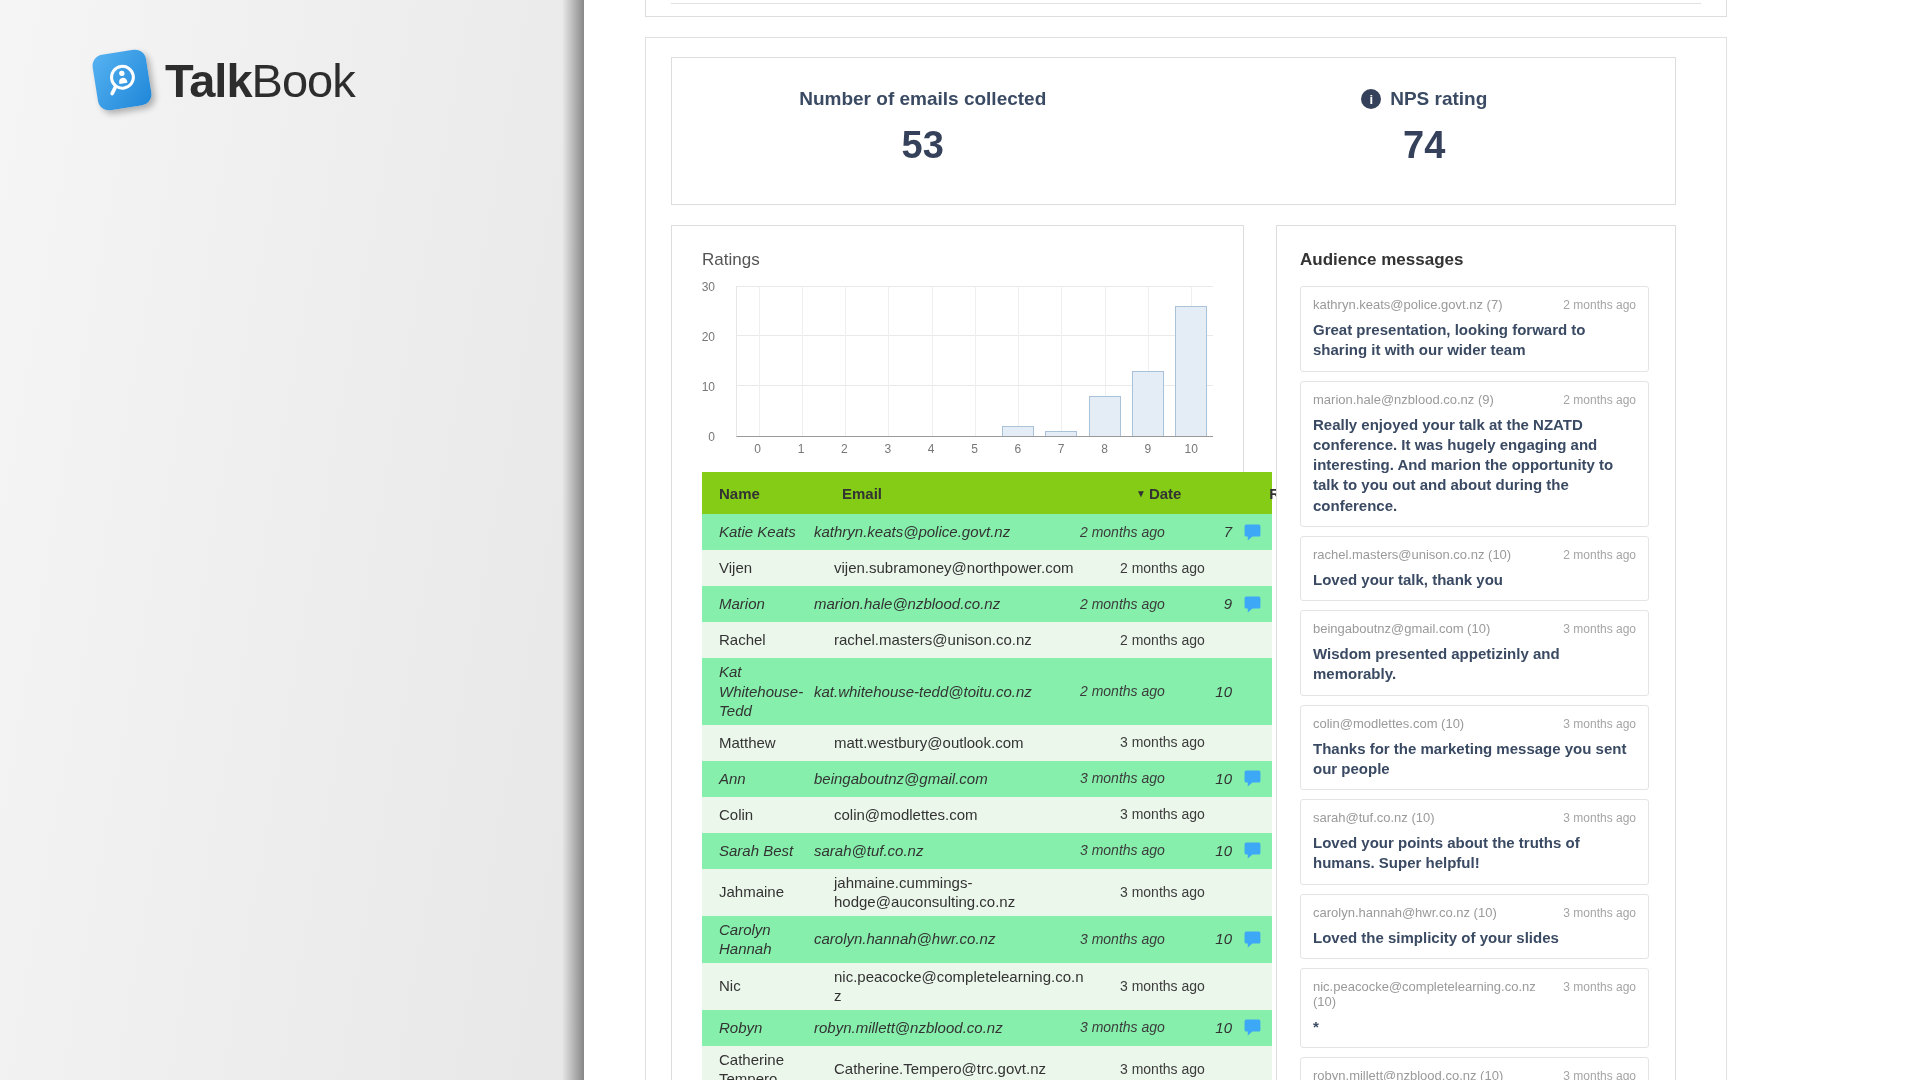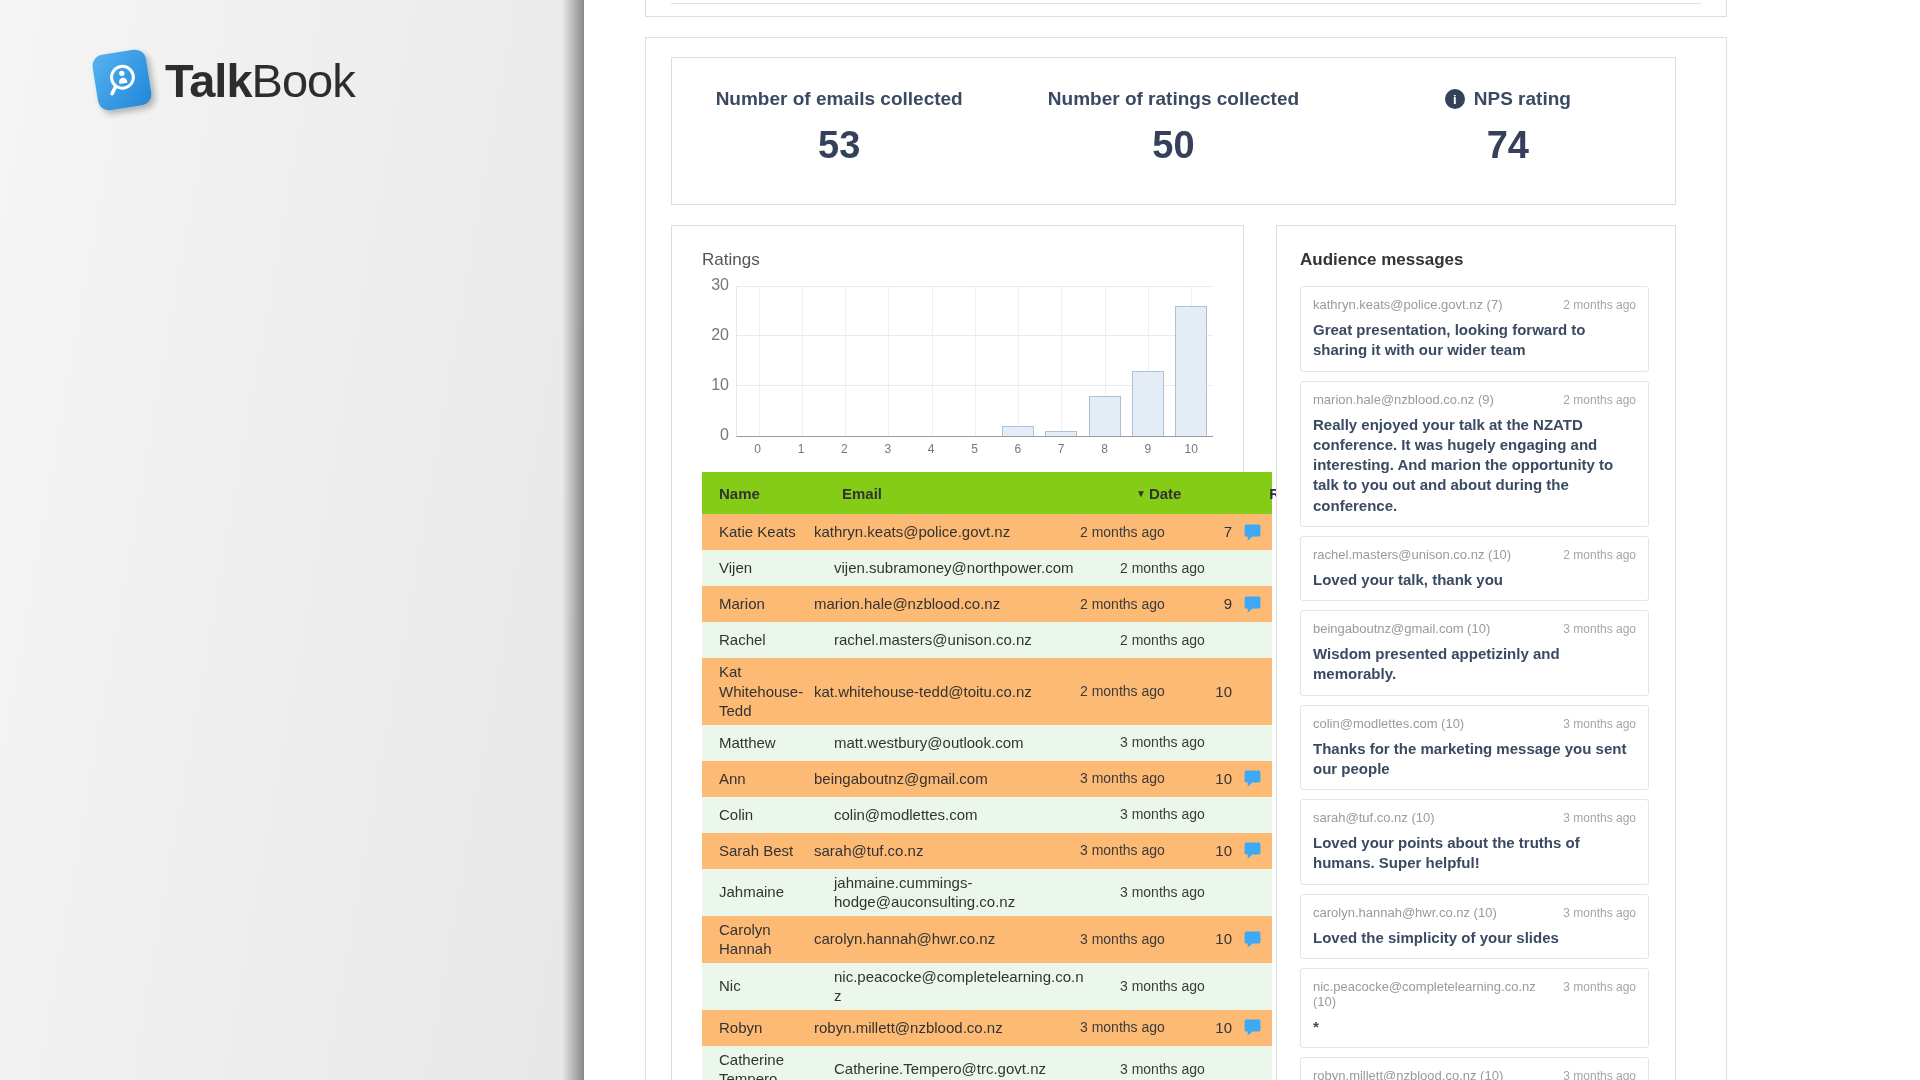--- a/index.html
+++ b/index.html
@@ -61,36 +61,36 @@
     border-left: 1px solid #e6e6e6; border-bottom: 1px solid #999; }
   .hline { position: absolute; left: 0; right: 0; height: 1px; background: #e9e9e9; }
   .bars { position: absolute; inset: 0; display: flex; }
   .slot { flex: 1; position: relative; }
   .vline { position: absolute; left: 50%; top: 0; bottom: 0; width: 1px; background: #efefef; }
   .bar { position: absolute; bottom: 0; left: 50%; transform: translateX(-50%); width: 32px;
     background: #e4edf6; border: 1px solid #a9c2da; border-bottom: none; box-sizing: border-box; }
   .xlabels { display: flex; margin: 5px 30px 0 64px; }
   .xlabels span { flex: 1; text-align: center; font-size: 12px; color: #777; }
   .ylabels { position: absolute; right: 100%; top: 0; bottom: 0; }
-  .ylabels span { position: absolute; right: 8px; font-size: 16px; color: #777; }
+  .ylabels span { position: absolute; right: 22px; font-size: 12px; color: #777; }
 
   
   .tbl { margin-left: 30px; width: 570px; margin-top: 16px; }
   .thead, .trow { display: grid; grid-template-columns: 95px 266px 102px 50px 1fr;
     padding-left: 17px; box-sizing: border-box; align-items: center; }
   .thead { height: 42px; background: #84cc16; font-weight: 700; font-size: 15px; color: #333; gap: 28px; }
   .th-date { display: flex; align-items: center; gap: 3px; cursor: pointer; }
   .sort { font-size: 10px; color: #333; }
   .th-rating { text-align: right; cursor: pointer; }
   .th-name, .th-email { cursor: pointer; }
   .th-chat { display: flex; justify-content: center; }
   .mc { display: inline-flex; cursor: pointer; }
 
   .trow { min-height: 36px; padding-top: 4px; padding-bottom: 4px; font-size: 15px; color: #333; line-height: 1.3; }
-  .trow.odd  { background: #fdba74; }
+  .trow.odd  { background: #86efac; font-style: italic; }
   .trow.even { background: #ecf7ec; gap: 20px; }
   .td-name  { padding-right: 8px; overflow-wrap: anywhere; }
   .td-email { padding-right: 12px; overflow-wrap: anywhere; }
   .td-date  { font-size: 14px; color: #3c3c3c; }
   .td-rating { text-align: right; }
   .td-chat { display: flex; justify-content: center; }
   .chat-ic { display: inline-flex; cursor: pointer; }
 
   
   .messages-panel { position: absolute; left: 630px; top: 187px; width: 400px; height: 1000px;
@@ -128,24 +128,20 @@
     <div class="partial-top">
       <div class="partial-inner"></div>
     </div>
 
     <div class="outer-card">
 
       <div class="stats-card">
         <div class="stat">
           <div class="stat-label">Number of emails collected</div>
           <div class="stat-value">53</div>
-        </div>
-        <div class="stat">
-          <div class="stat-label">Number of ratings collected</div>
-          <div class="stat-value">50</div>
         </div>
         <div class="stat">
           <div class="stat-label">
             <span class="info-ic">i</span>
             <span>NPS rating</span>
           </div>
           <div class="stat-value">74</div>
         </div>
       </div>
 

